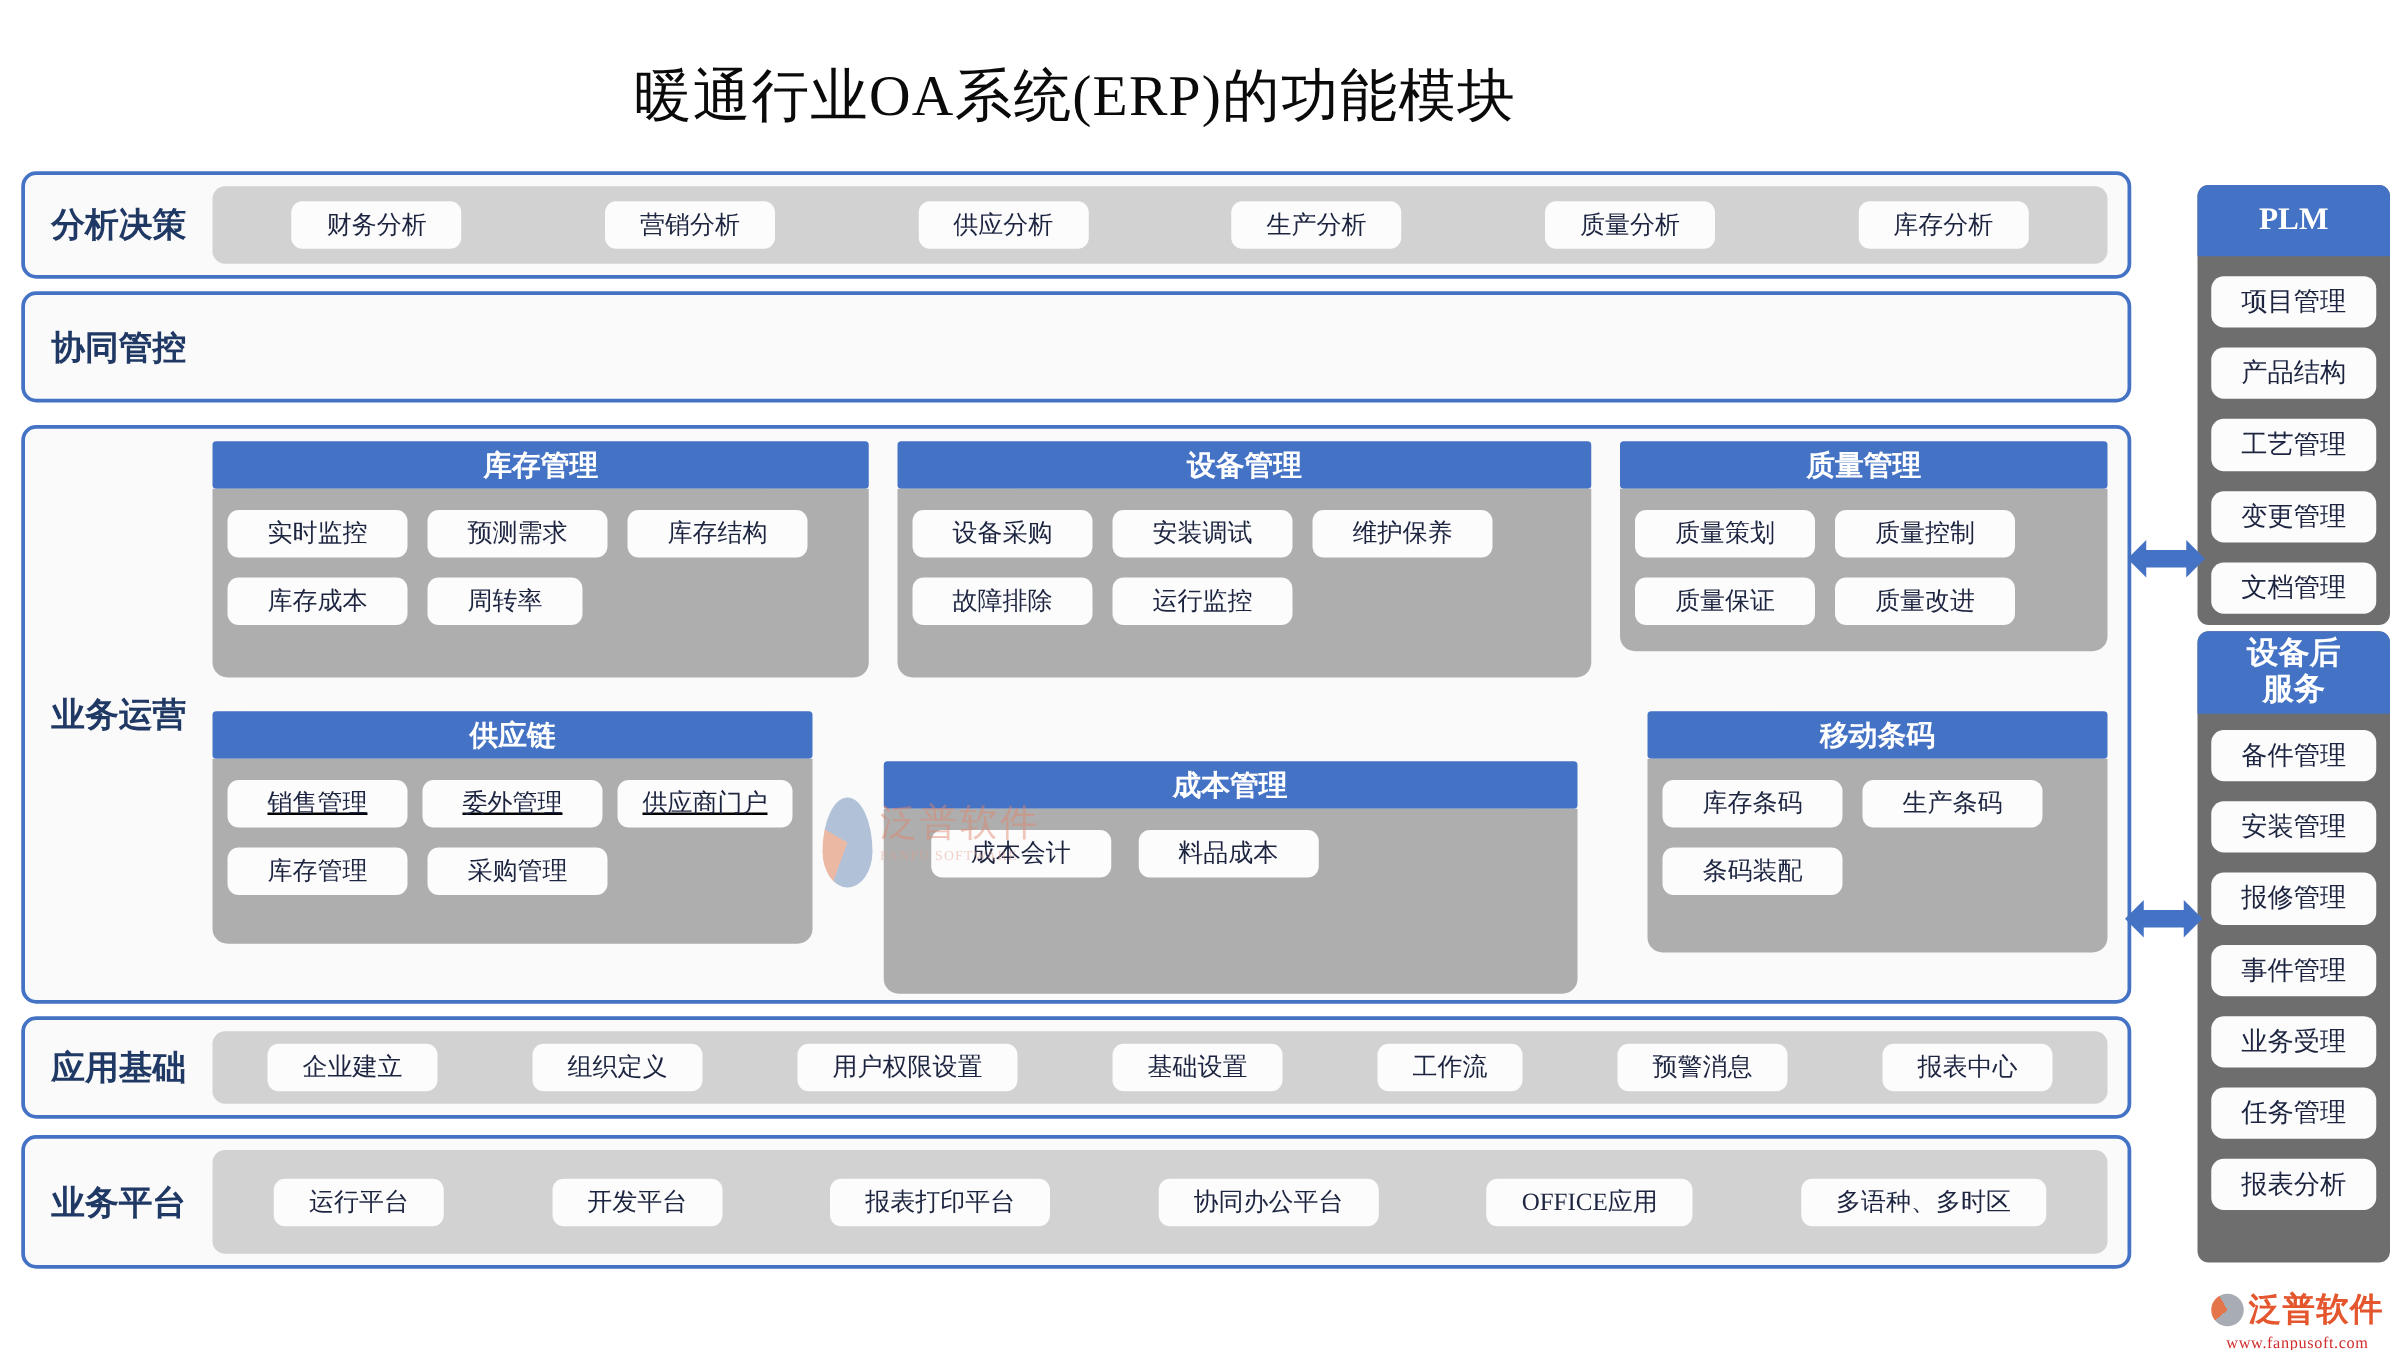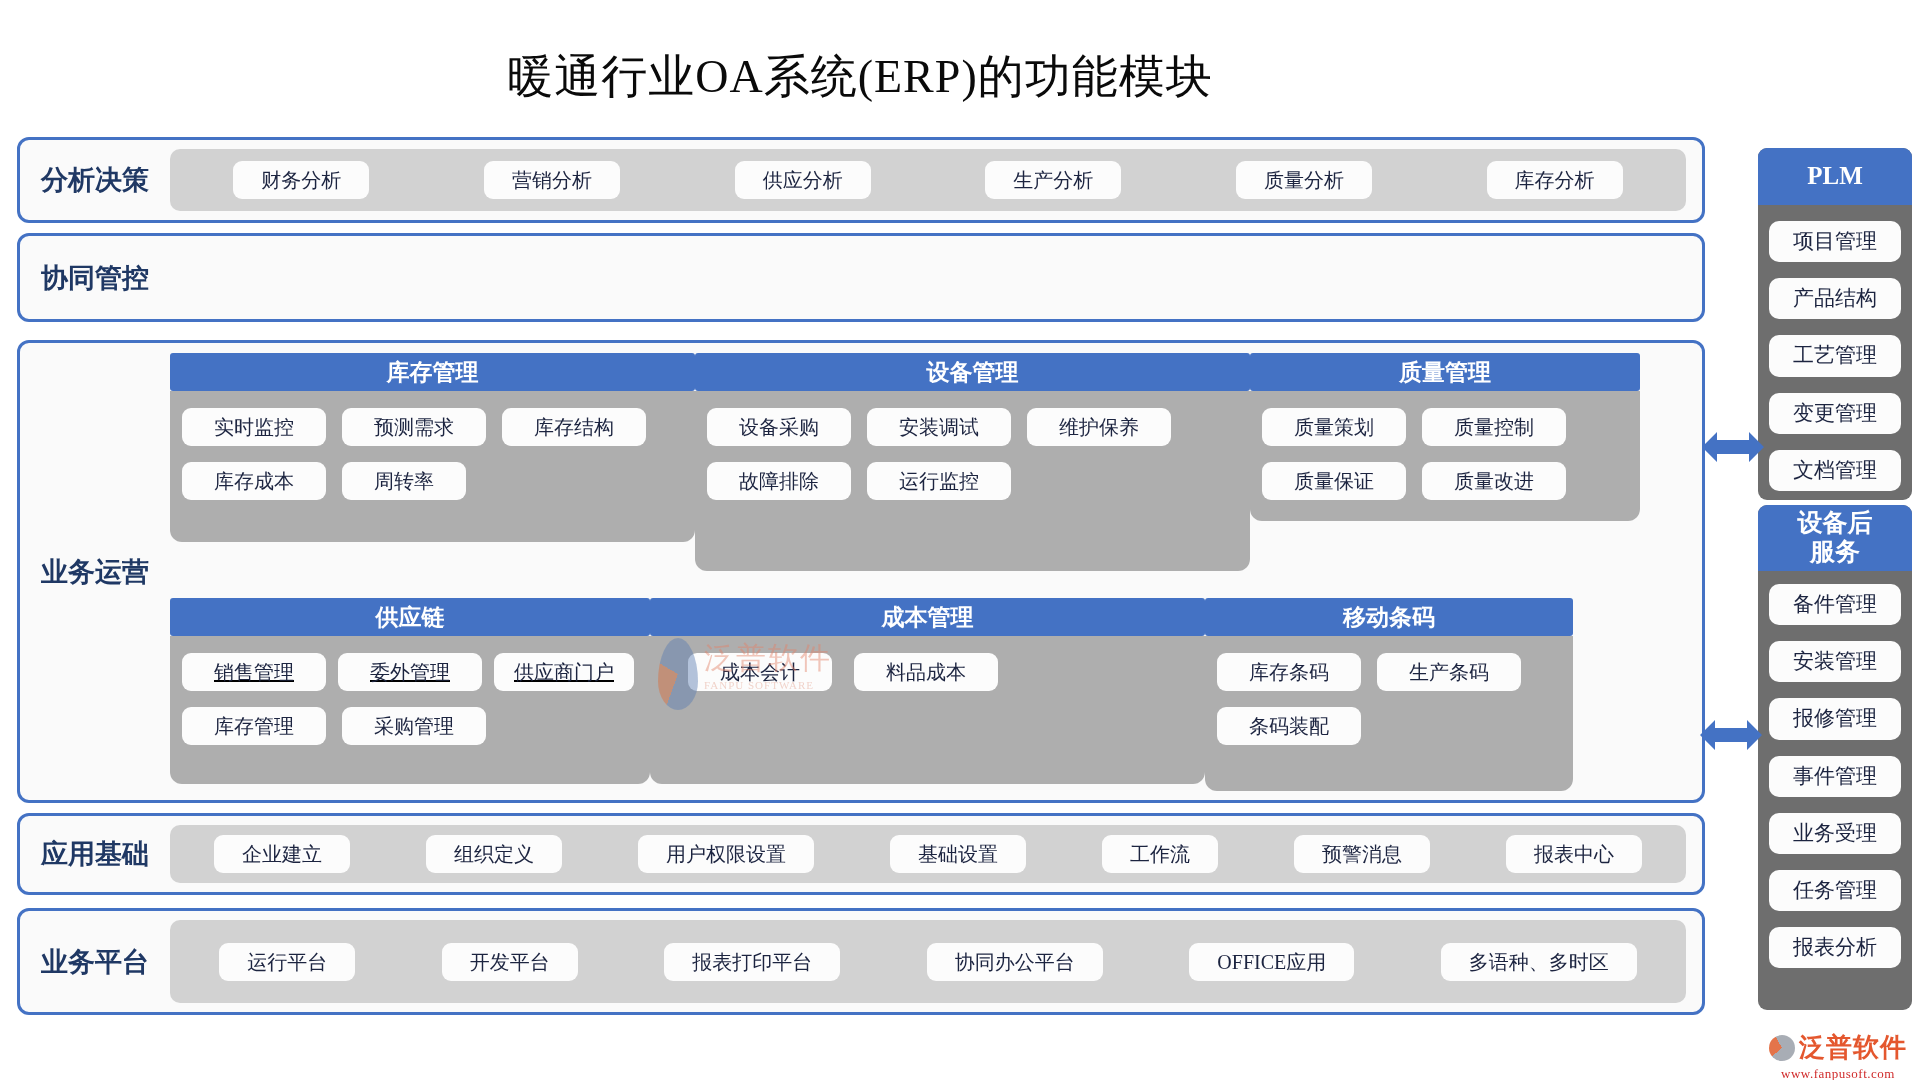--- a/index.html
+++ b/index.html
@@ -11,21 +11,21 @@
   .band{position:absolute;left:17px;width:1688px;background:#fafafa;
         border:3px solid #4472c4;border-radius:12px;box-sizing:border-box;}
   .band-label{position:absolute;left:0;top:0;bottom:0;width:150px;display:flex;
         align-items:center;justify-content:center;color:#1f3864;font-weight:bold;font-size:27px;}
   .strip{position:absolute;left:150px;right:16px;top:9px;bottom:9px;background:#d2d2d2;
         border-radius:10px;display:flex;align-items:center;justify-content:space-around;padding:0 6px;}
   .pill{background:#fcfcfc;border-radius:9px;padding:7px 28px;font-size:20px;color:#1c2440;
         white-space:nowrap;line-height:1.2;}
   
   .ops-grid{position:absolute;left:150px;right:16px;top:10px;bottom:10px;}
-  .ops-row{display:flex;justify-content:flex-start;}
+  .ops-row{display:flex;justify-content:space-between;}
   .panel{border-radius:0 0 12px 12px;}
   .panel-header{height:38px;background:#4472c4;color:#fff;font-size:23px;font-weight:bold;
         display:flex;align-items:center;justify-content:center;border-radius:3px;}
   .panel-body{background:#aeaeae;border-radius:0 0 12px 12px;padding:17px 12px 0 12px;box-sizing:border-box;}
   .prow{display:flex;gap:16px;margin-bottom:16px;}
   .prow .pill{padding:7px 32px;}
   
   .side{position:absolute;background:#6e6e6e;border-radius:9px;}
   .side-header{background:#4472c4;color:#fff;font-weight:bold;font-size:25px;text-align:center;
         display:flex;flex-direction:column;align-items:center;justify-content:center;
@@ -87,21 +87,21 @@
             </div>
             <div class="prow">
               <div class="pill">库存成本</div>
               <div class="pill">周转率</div>
             </div>
           </div>
         </div>
 
         <div class="panel" style="width:555px;">
           <div class="panel-header">设备管理</div>
-          <div class="panel-body" style="height:180px;">
+          <div class="panel-body" style="height:151px;">
             <div class="prow">
               <div class="pill">设备采购</div>
               <div class="pill">安装调试</div>
               <div class="pill">维护保养</div>
             </div>
             <div class="prow">
               <div class="pill">故障排除</div>
               <div class="pill">运行监控</div>
             </div>
           </div>
@@ -132,21 +132,21 @@
               <div class="pill">委外管理</div>
               <div class="pill" style="padding:7px 20px;">供应商门户</div>
             </div>
             <div class="prow">
               <div class="pill">库存管理</div>
               <div class="pill">采购管理</div>
             </div>
           </div>
         </div>
 
-        <div class="panel" style="width:555px;">
+        <div class="panel" style="width:555px;margin-top:40px;">
           <div class="panel-header">成本管理</div>
           <div class="panel-body" style="height:148px;">
             <div class="prow" style="padding-left:26px;gap:22px;">
               <div class="pill">成本会计</div>
               <div class="pill">料品成本</div>
             </div>
           </div>
         </div>
 
         <div class="panel" style="width:368px;">

